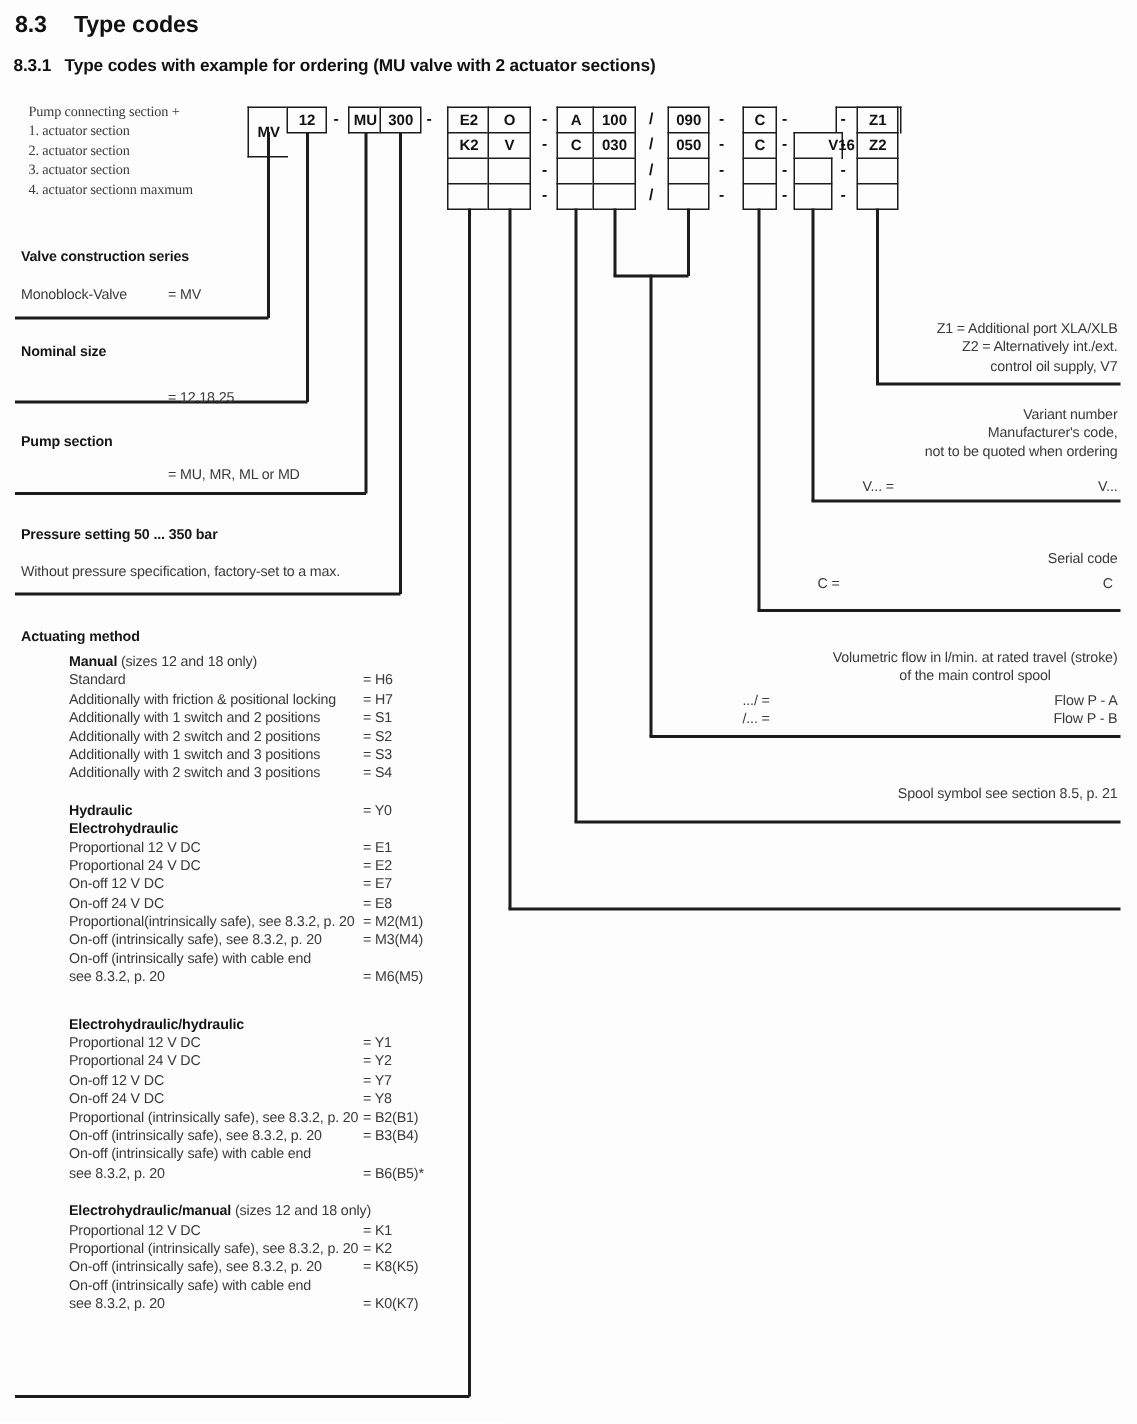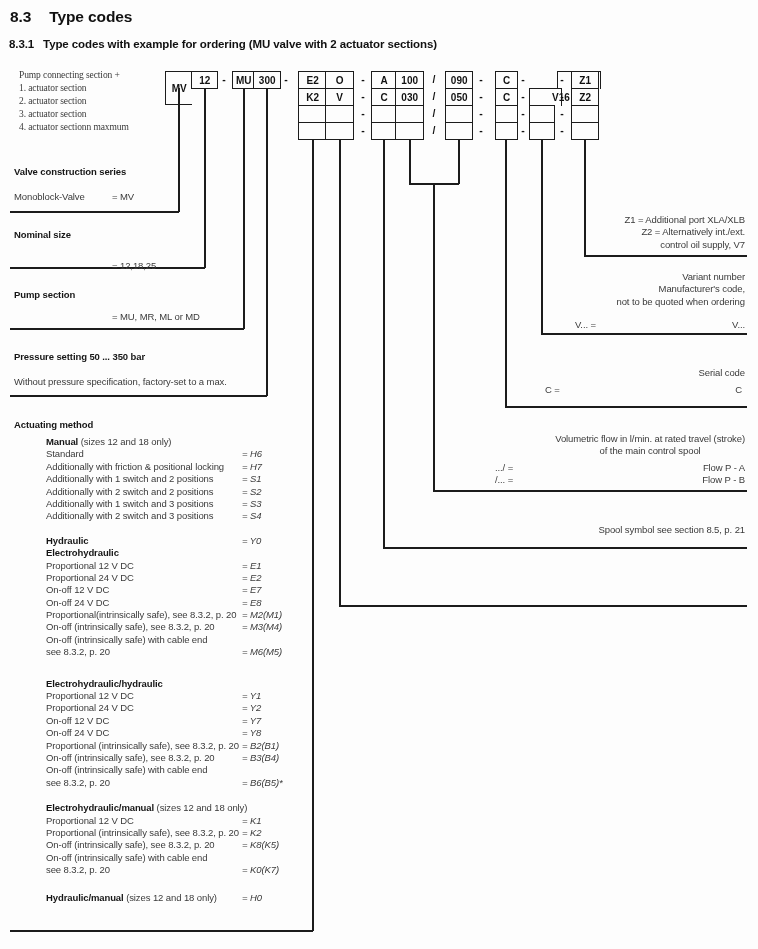--- a/index.html
+++ b/index.html
@@ -18,21 +18,21 @@
   .cr{border-right:1.4px solid #1c1c1c;}
   .cb{border-bottom:1.4px solid #1c1c1c;}
   .sep{position:absolute;transform:translate(-50%,-55%);font-weight:bold;font-size:10.5px;color:#111;}
   .v{position:absolute;width:1.5px;background:#1c1c1c;}
   .hl{position:absolute;height:1.5px;background:#1c1c1c;}
   .r{position:absolute;right:13px;text-align:right;line-height:12.4px;white-space:nowrap;}
   .spread{position:absolute;display:flex;justify-content:space-between;line-height:12.4px;white-space:nowrap;}
   .act{position:absolute;left:14px;top:419px;width:300px;}
   .act-title{font-weight:bold;color:#161616;height:17px;line-height:12.4px;}
   .arow{position:relative;height:12.4px;line-height:12.4px;white-space:nowrap;padding-left:32px;}
-  .arow .code{position:absolute;left:228px;top:0;font-style:italic;}
+  .arow .code{position:absolute;left:228px;top:0;}
 </style>
 </head>
 <body>
 
 <div class="page">
 
   <div class="h1">
     <span class="hnum">8.3</span><span>Type codes</span>
   </div>
   <div class="h2">
@@ -184,21 +184,20 @@
         <div class="arow"><span>On-off (intrinsically safe) with cable end</span></div>
         <div class="arow"><span>see 8.3.2, p. 20</span><span class="code">= B6(B5)*</span></div>
         <div style="height: 13px;"></div>
         <div class="arow"><span class="b">Electrohydraulic/manual</span><span> (sizes 12 and 18 only)</span></div>
         <div class="arow"><span>Proportional 12 V DC</span><span class="code">= K1</span></div>
         <div class="arow"><span>Proportional (intrinsically safe), see 8.3.2, p. 20</span><span class="code">= K2</span></div>
         <div class="arow"><span>On-off (intrinsically safe), see 8.3.2, p. 20</span><span class="code">= K8(K5)</span></div>
         <div class="arow"><span>On-off (intrinsically safe) with cable end</span></div>
         <div class="arow"><span>see 8.3.2, p. 20</span><span class="code">= K0(K7)</span></div>
         <div style="height: 15px;"></div>
-        <div class="arow"><span class="b">Hydraulic/manual</span><span> (sizes 12 and 18 only)</span><span class="code">= H0</span></div>
       </div>
   </div>
 
   <div class="r" style="top:214px;">
     <div>Z1 = Additional port XLA/XLB</div>
     <div>Z2 = Alternatively int./ext.</div>
     <div>control oil supply, V7</div>
   </div>
 
   <div class="r" style="top:271px;">

